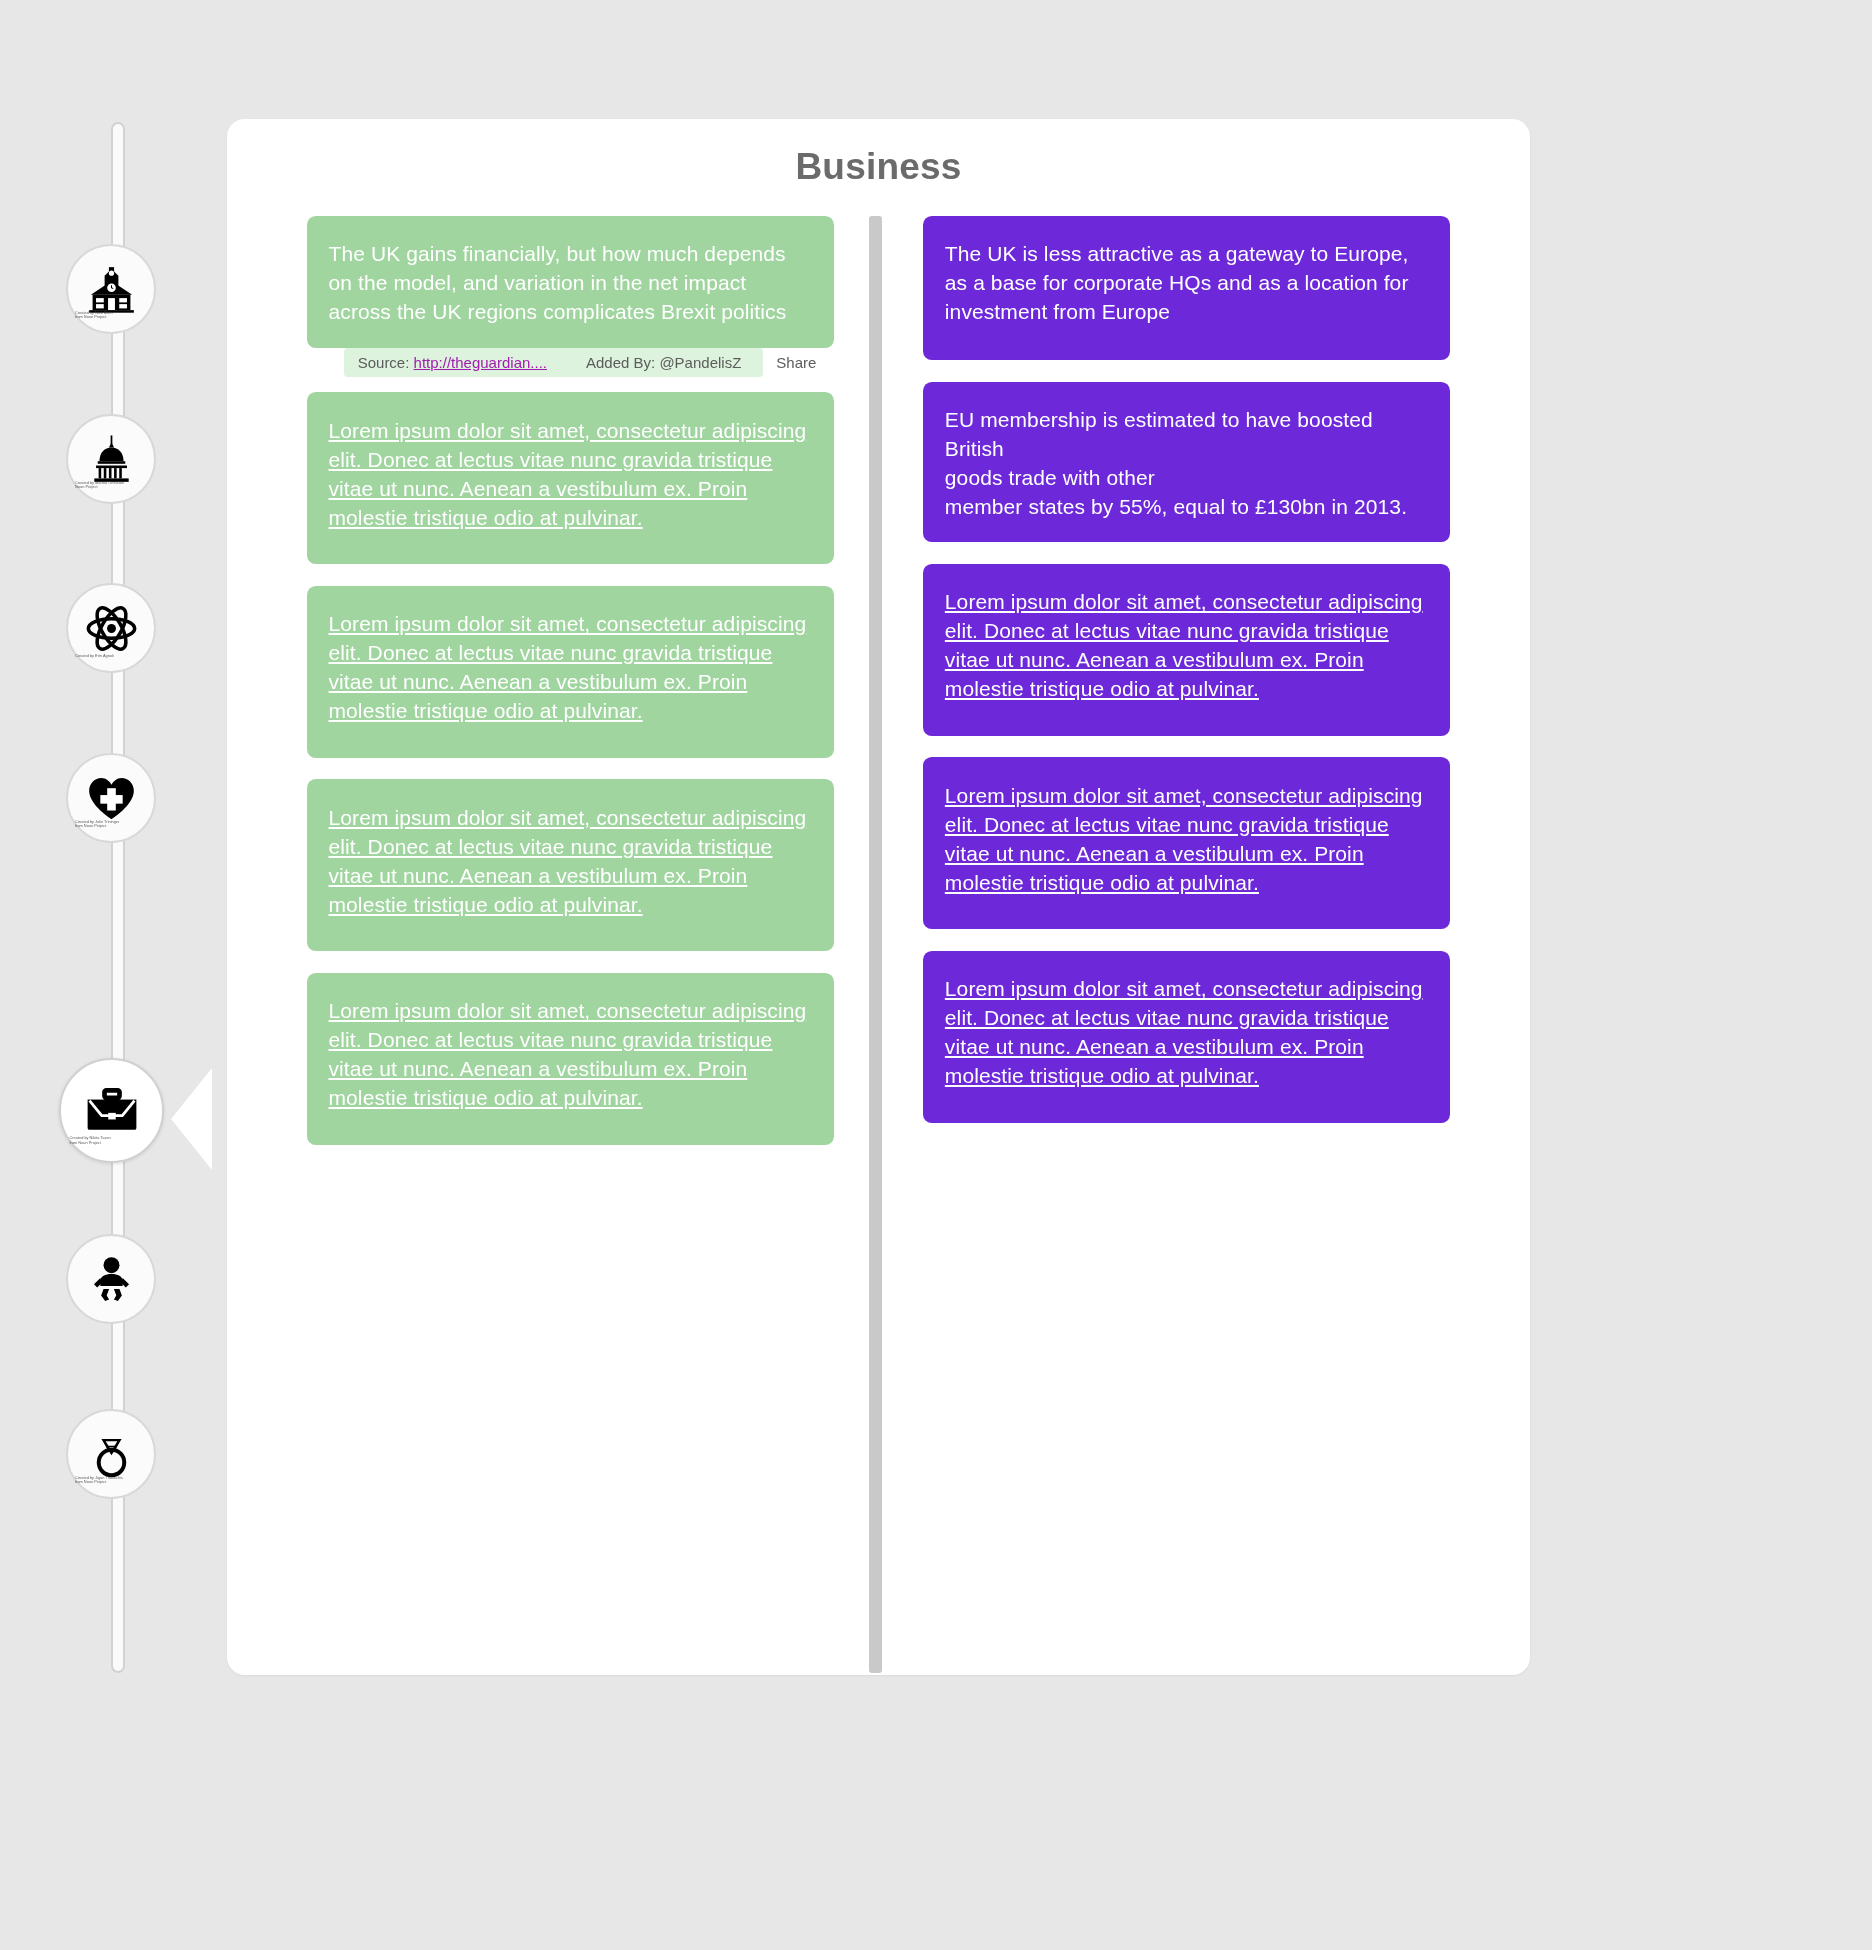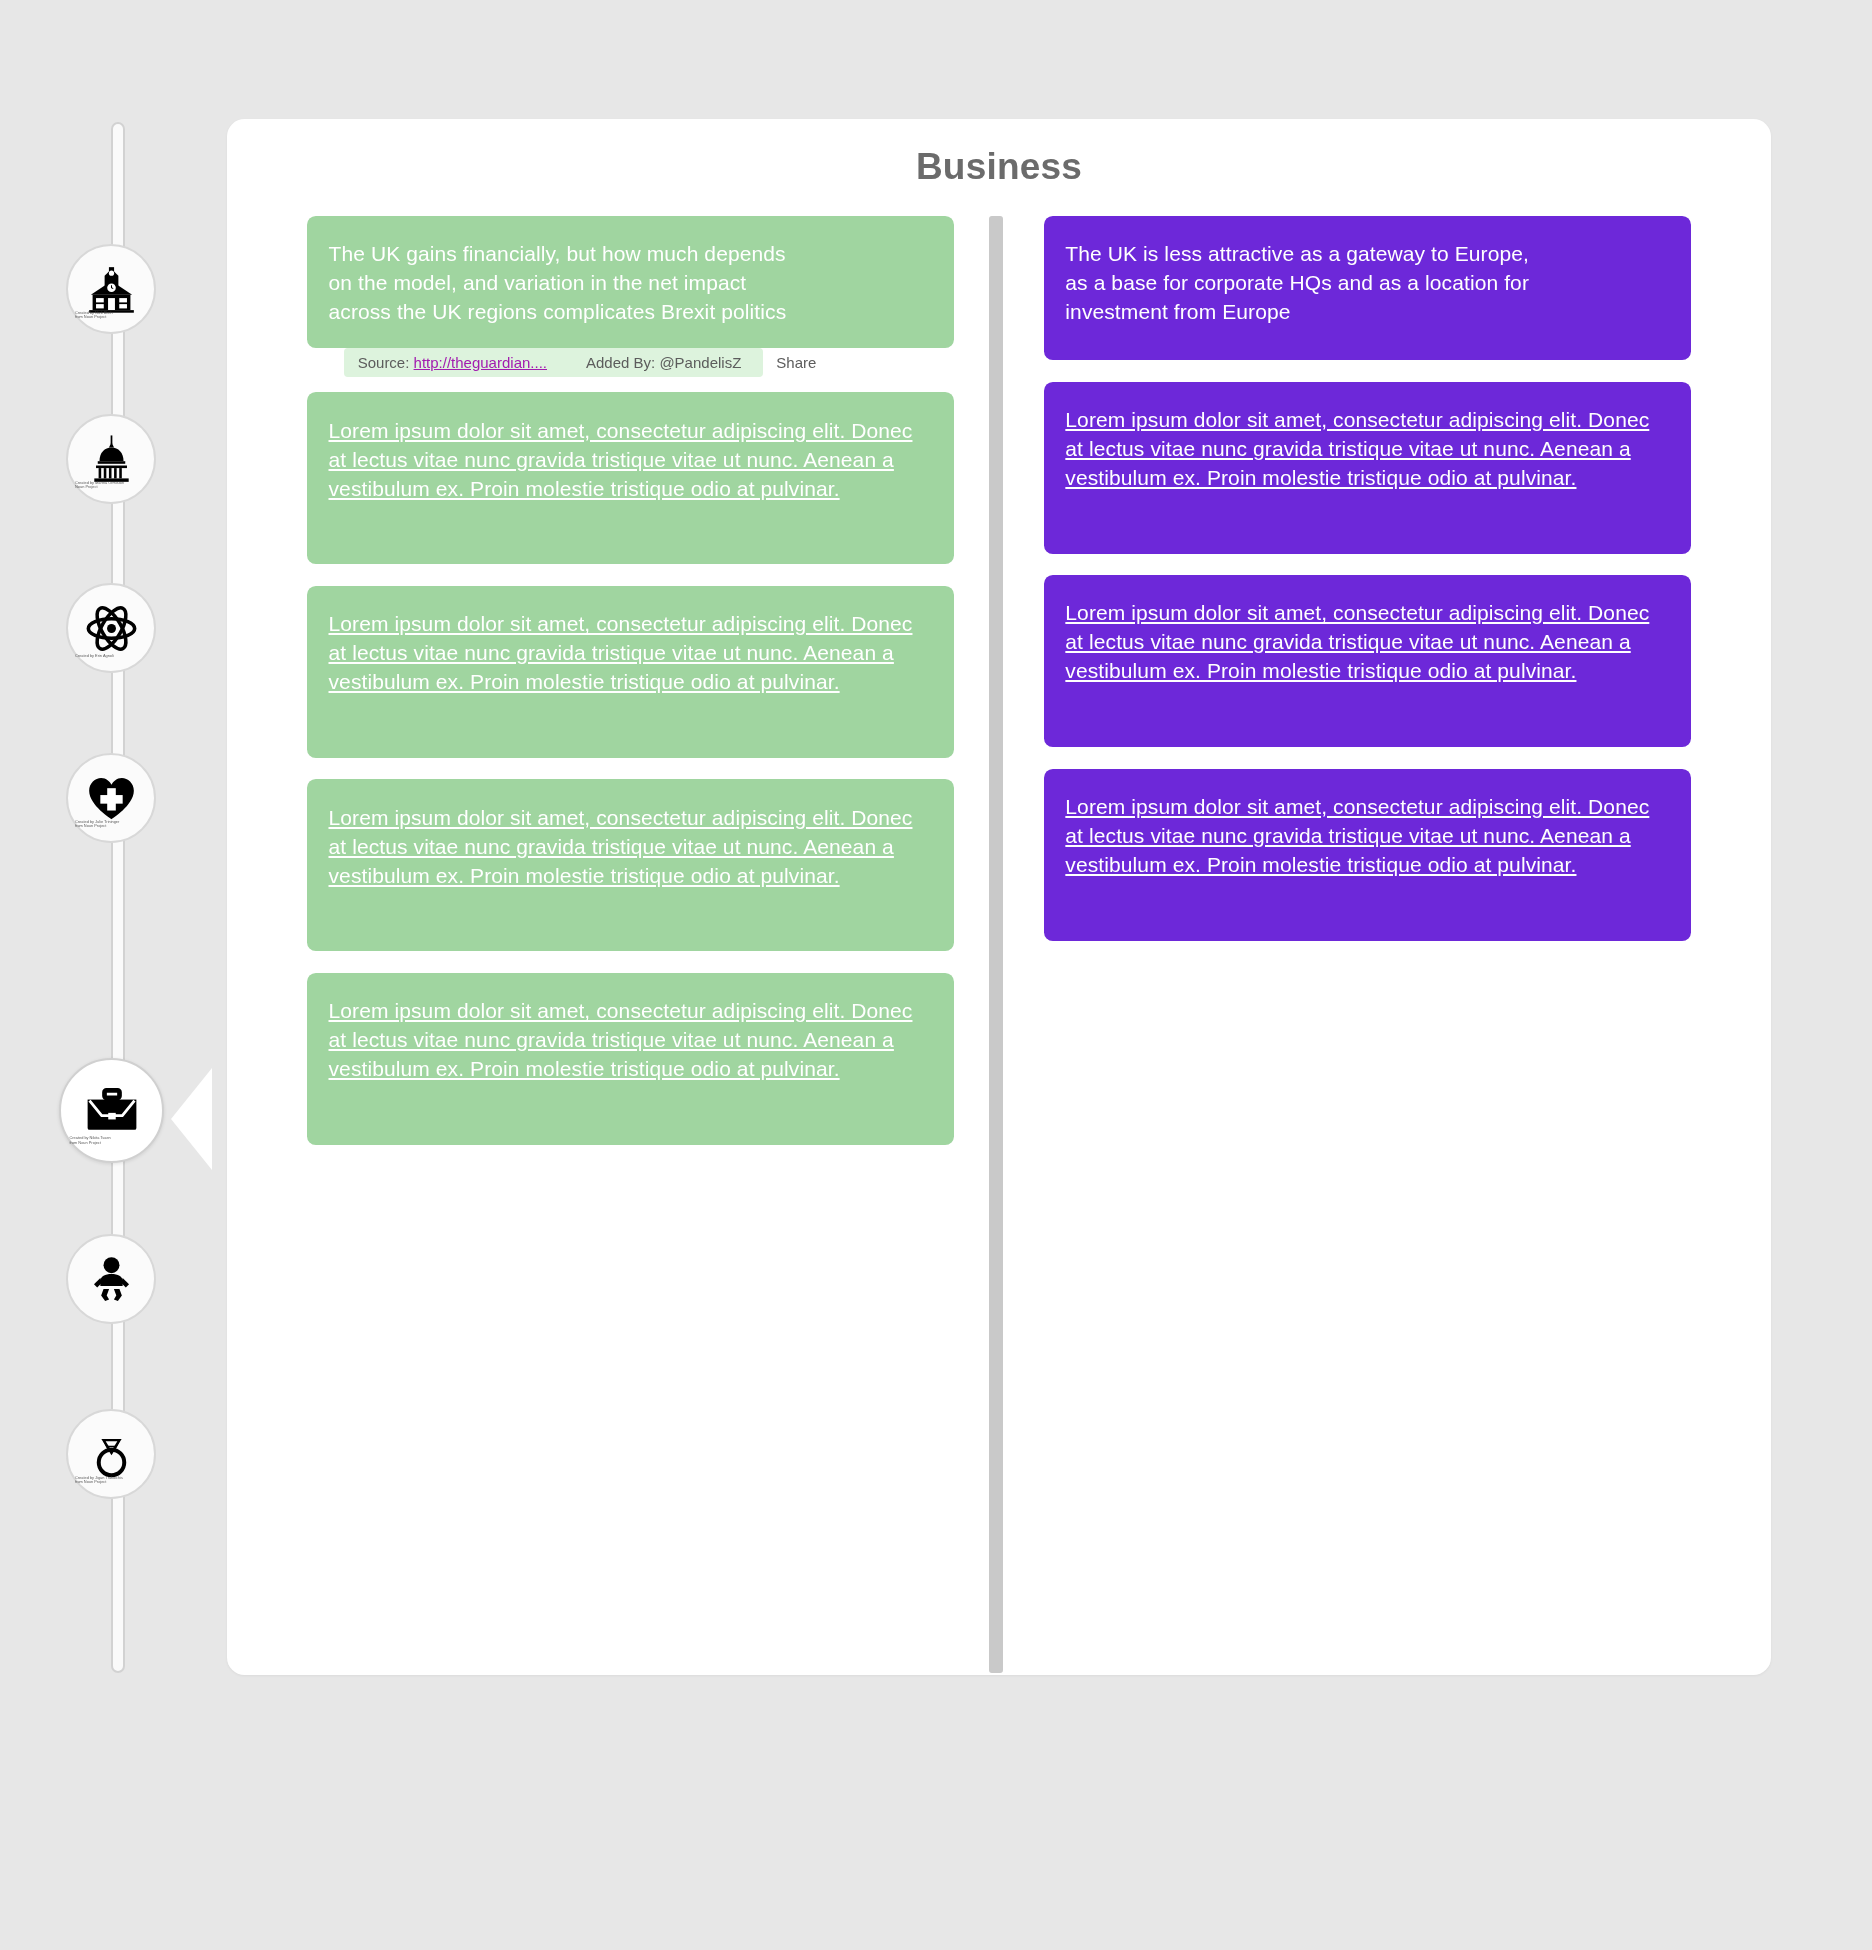--- a/index.html
+++ b/index.html
@@ -69,21 +69,21 @@
     border-top: 51px solid transparent;
     border-bottom: 51px solid transparent;
     border-right: 41px solid #ffffff;
   }
 
   
   .panel {
     position: absolute;
     left: 227px;
     top: 119px;
-    width: 1544px;
+    width: 1303px;
     height: 1556px;
     background: #ffffff;
     border-radius: 17.6px;
     box-shadow: 0 1px 2.9px rgba(0,0,0,0.05);
   }
   .panel-title {
     position: absolute;
     top: 27px;
     left: 0;
     width: 100%;
@@ -284,20 +284,23 @@
         <div class="card pro tall-pro">Lorem ipsum dolor sit amet, consectetur adipiscing elit. Donec at lectus vitae nunc gravida tristique vitae ut nunc. Aenean a vestibulum ex. Proin molestie tristique odio at pulvinar.</div>
         <div class="card pro tall-pro">Lorem ipsum dolor sit amet, consectetur adipiscing elit. Donec at lectus vitae nunc gravida tristique vitae ut nunc. Aenean a vestibulum ex. Proin molestie tristique odio at pulvinar.</div>
       </div>
 
       <div class="divider"></div>
 
       <div class="col col-right">
         <div class="card con first-con">The UK is less attractive as a gateway to Europe,
 as a base for corporate HQs and as a location for
 investment from Europe</div>
+        <div class="card con">EU membership is estimated to have boosted British
+goods trade with other
+member states by 55%, equal to £130bn in 2013.</div>
         <div class="card con tall-pro">Lorem ipsum dolor sit amet, consectetur adipiscing elit. Donec at lectus vitae nunc gravida tristique vitae ut nunc. Aenean a vestibulum ex. Proin molestie tristique odio at pulvinar.</div>
         <div class="card con tall-pro">Lorem ipsum dolor sit amet, consectetur adipiscing elit. Donec at lectus vitae nunc gravida tristique vitae ut nunc. Aenean a vestibulum ex. Proin molestie tristique odio at pulvinar.</div>
         <div class="card con tall-pro">Lorem ipsum dolor sit amet, consectetur adipiscing elit. Donec at lectus vitae nunc gravida tristique vitae ut nunc. Aenean a vestibulum ex. Proin molestie tristique odio at pulvinar.</div>
       </div>
 
     </div>
   </div>
 
 </div>
 

